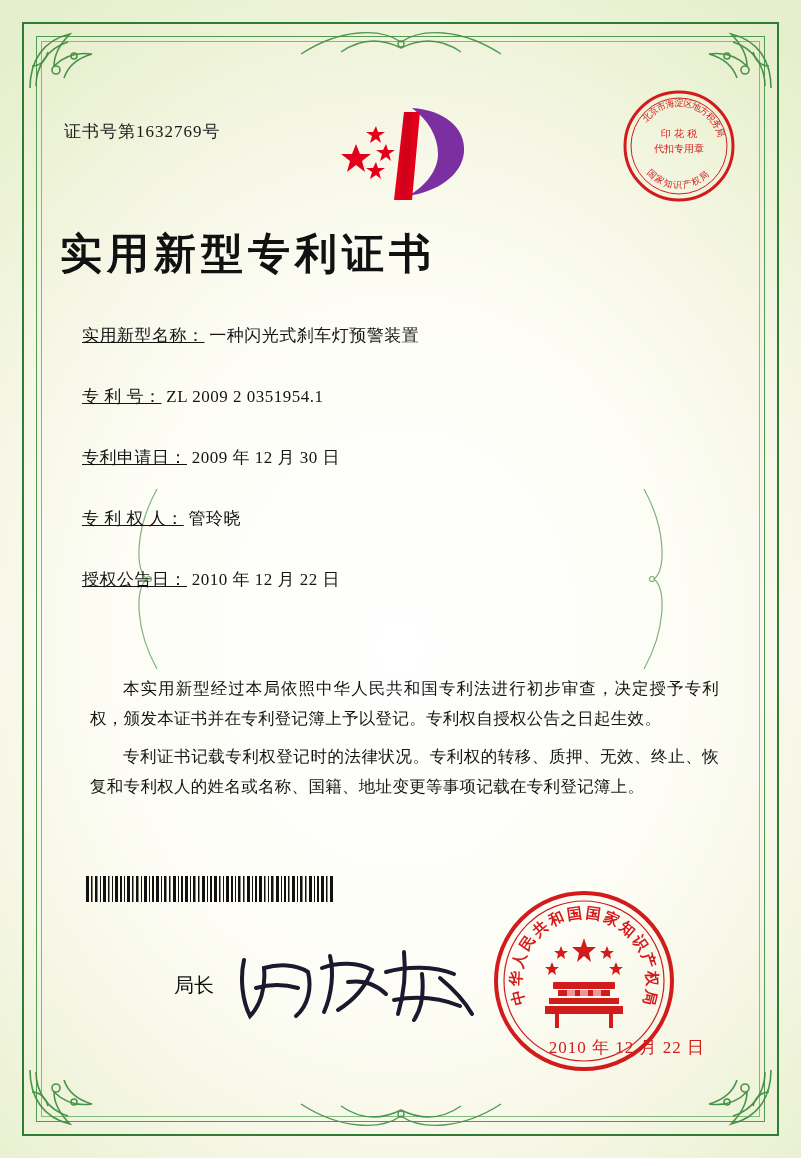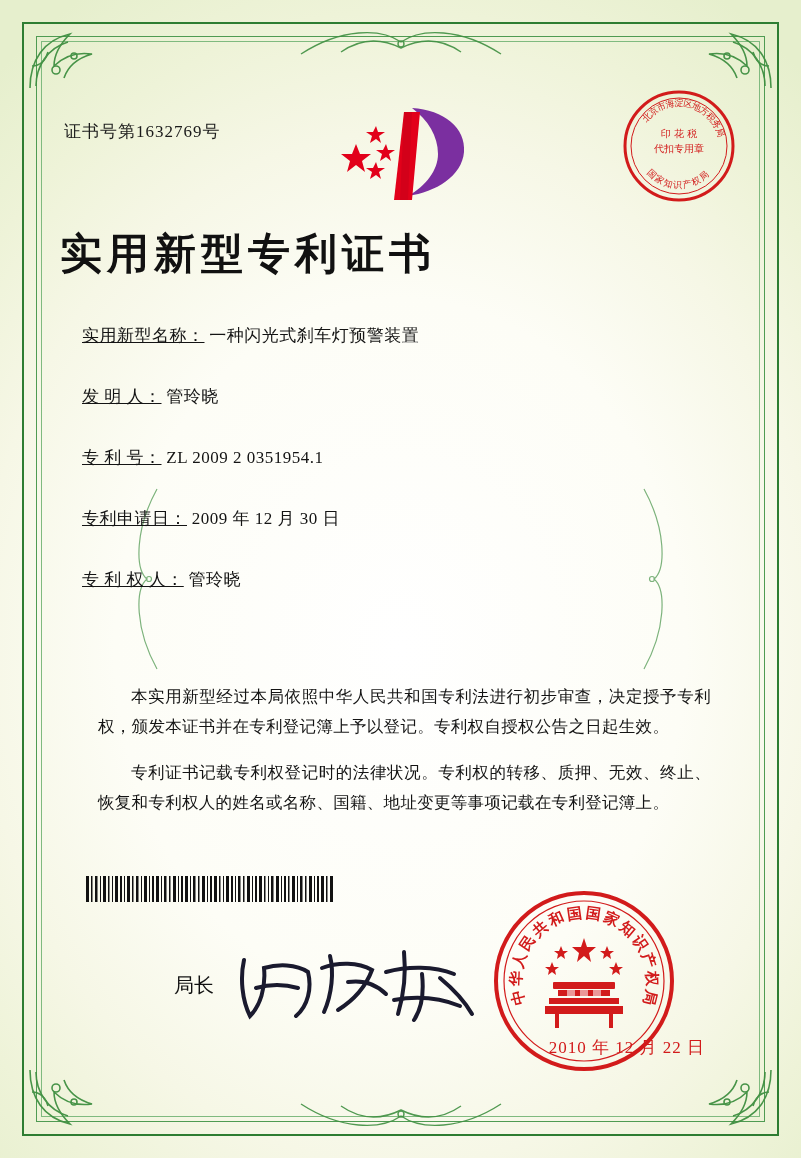--- a/index.html
+++ b/index.html
@@ -128,21 +128,21 @@
     left: 22px;
     right: 14px;
     top: 610px;
     font-size: 16.5px;
     line-height: 30px;
     color: #141414;
     text-align: justify;
     letter-spacing: .3px;
   }
   .body-text p {
-    margin: 16px;
+    margin: 8px;
     text-indent: 2em;
   }
 
   
   .barcode {
     position: absolute;
     left: 26px;
     top: 820px;
     width: 250px;
     height: 26px;
@@ -323,34 +323,34 @@
     </div>
 
     <div class="doc-title">实用新型专利证书</div>
 
     <div class="fields">
       <div class="field-row">
         <span class="field-label">实用新型名称：</span>
         <span class="field-value">一种闪光式刹车灯预警装置</span>
       </div>
       <div class="field-row">
-        <span class="field-label">发 明 人：</span>
-        <span class="field-value">管玲晓</span>
-      </div>
-      <div class="field-row">
         <span class="field-label">专 利 号：</span>
         <span class="field-value">ZL 2009 2 0351954.1</span>
       </div>
       <div class="field-row">
         <span class="field-label">专利申请日：</span>
         <span class="field-value">2009 年 12 月 30 日</span>
       </div>
       <div class="field-row">
         <span class="field-label">专 利 权 人：</span>
         <span class="field-value">管玲晓</span>
+      </div>
+      <div class="field-row">
+        <span class="field-label">授权公告日：</span>
+        <span class="field-value">2010 年 12 月 22 日</span>
       </div>
     </div>
 
     <div class="body-text">
       <p>本实用新型经过本局依照中华人民共和国专利法进行初步审查，决定授予专利权，颁发本证书并在专利登记簿上予以登记。专利权自授权公告之日起生效。</p>
       <p>专利证书记载专利权登记时的法律状况。专利权的转移、质押、无效、终止、恢复和专利权人的姓名或名称、国籍、地址变更等事项记载在专利登记簿上。</p>
     </div>
 
     <div class="barcode">
       <svg viewBox="0 0 250 26" width="250" height="26">

